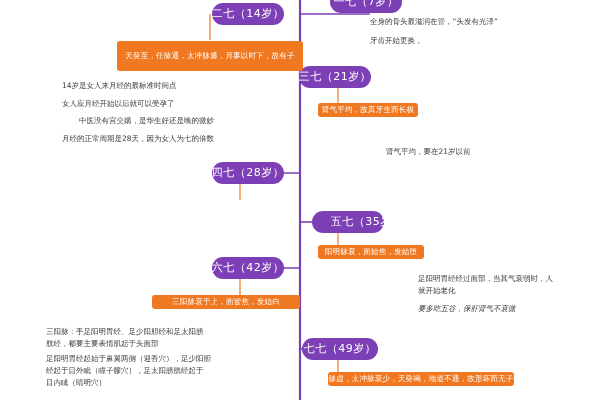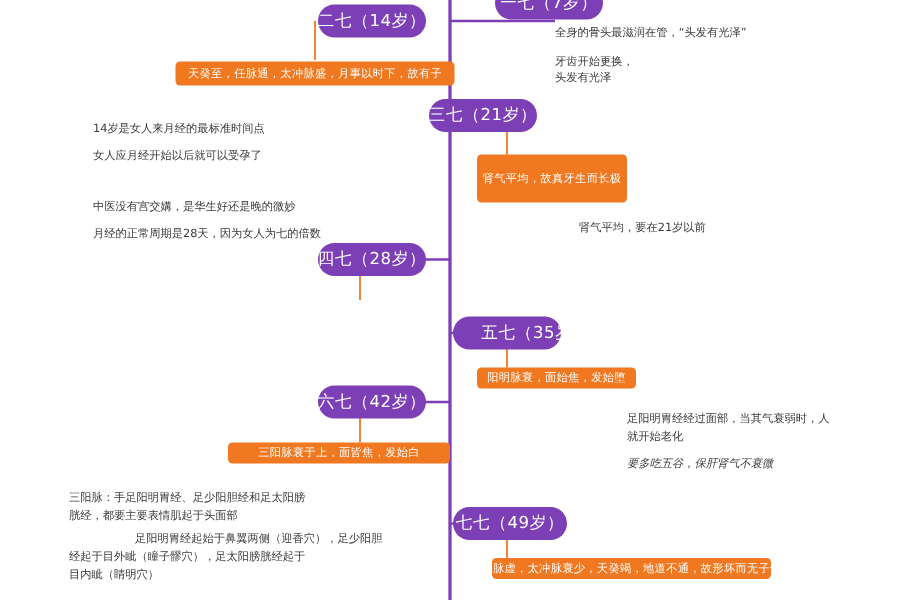--- a/index.html
+++ b/index.html
@@ -85,65 +85,64 @@
     <line x1="240" y1="173" x2="240" y2="200" stroke="#f07820" stroke-width="1.2"></line>
     <line x1="338" y1="222" x2="338" y2="245" stroke="#f07820" stroke-width="1.2"></line>
     <line x1="240" y1="268" x2="240" y2="295" stroke="#f07820" stroke-width="1.2"></line>
     <line x1="338" y1="349" x2="338" y2="372" stroke="#f07820" stroke-width="1.2"></line>
   </svg>
 
   <div class="node stage" style="left:212px; top:3px; width:72px;">二七（14岁）</div>
 
   <div class="node stage" style="left:330px; top:-9px; width:72px;">一七（7岁）</div>
 
-  <div class="node stage" style="left:286px; top:66px; width:72px;">三七（21岁）</div>
+  <div class="node stage" style="left:299px; top:66px; width:72px;">三七（21岁）</div>
 
   <div class="node stage" style="left:212px; top:162px; width:72px;">四七（28岁）</div>
 
-  <div class="node stage" style="left:302px; top:211px; width:72px;padding-left:46px;">五七（35岁）</div>
+  <div class="node stage" style="left:312px; top:211px; width:72px;padding-left:46px;">五七（35岁）</div>
 
   <div class="node stage" style="left:212px; top:257px; width:72px;">六七（42岁）</div>
 
   <div class="node stage" style="left:302px; top:338px; width:76px;">七七（49岁）</div>
 
-  <div class="node orange" style="left:117px; top:41px; width:186px; height:16px; white-space:normal;">天癸至，任脉通，太冲脉盛，月事以时下，故有子</div>
+  <div class="node orange" style="left:117px; top:41px; width:186px; height:30px; white-space:normal;">天癸至，任脉通，太冲脉盛，月事以时下，故有子</div>
 
-  <div class="node orange" style="left:318px; top:103px; width:100px; height:32px;">肾气平均，故真牙生而长极</div>
+  <div class="node orange" style="left:318px; top:103px; width:100px; height:14px;">肾气平均，故真牙生而长极</div>
 
 
   <div class="node orange" style="left:318px; top:245px; width:106px; height:14px;">阳明脉衰，面始焦，发始堕</div>
 
   <div class="node orange" style="left:152px; top:295px; width:148px; height:14px;">三阳脉衰于上，面皆焦，发始白</div>
 
   <div class="node orange" style="left:328px; top:372px; width:186px; height:14px;">任脉虚，太冲脉衰少，天癸竭，地道不通，故形坏而无子也</div>
 
   <div style="position:absolute; left:370px; top:16px;">
     <span class="detail">全身的骨头最滋润在管，“头发有光泽”</span>
     <span class="detail" style="margin-top:7px;">牙齿开始更换，</span>
-    <span class="detail">头发有光泽</span>
   </div>
 
   <div style="position:absolute; left:62px; top:80px;">
     <span class="detail">14岁是女人来月经的最标准时间点</span>
     <span class="detail" style="margin-top:6px;">女人应月经开始以后就可以受孕了</span>
-    <span class="detail" style="margin-top:23px;">中医没有宫交媾，是华生好还是晚的微妙</span>
+    <span class="detail" style="margin-top:6px;text-align:right;">中医没有宫交媾，是华生好还是晚的微妙</span>
     <span class="detail" style="margin-top:6px;">月经的正常周期是28天，因为女人为七的倍数</span>
   </div>
 
   <div style="position:absolute; left:386px; top:146px;">
     <span class="detail">肾气平均，要在21岁以前</span>
   </div>
 
   <div style="position:absolute; left:418px; top:273px;">
     <span class="detail">足阳明胃经经过面部，当其气衰弱时，人</span>
     <span class="detail">就开始老化</span>
     <span class="detail" style="margin-top:7px;font-style:italic;">要多吃五谷，保肝肾气不衰微</span>
   </div>
 
   <div style="position:absolute; left:46px; top:326px;">
     <span class="detail">三阳脉：手足阳明胃经、足少阳胆经和足太阳膀</span>
     <span class="detail">胱经，都要主要表情肌起于头面部</span>
-    <span class="detail" style="margin-top:4px;margin-left:44px;">足阳明胃经起始于鼻翼两侧（迎香穴），足少阳胆</span>
+    <span class="detail" style="margin-top:4px;">足阳明胃经起始于鼻翼两侧（迎香穴），足少阳胆</span>
     <span class="detail">经起于目外眦（瞳子髎穴），足太阳膀胱经起于</span>
     <span class="detail">目内眦（睛明穴）</span>
   </div>
 
 </div>
 
 </body></html>

